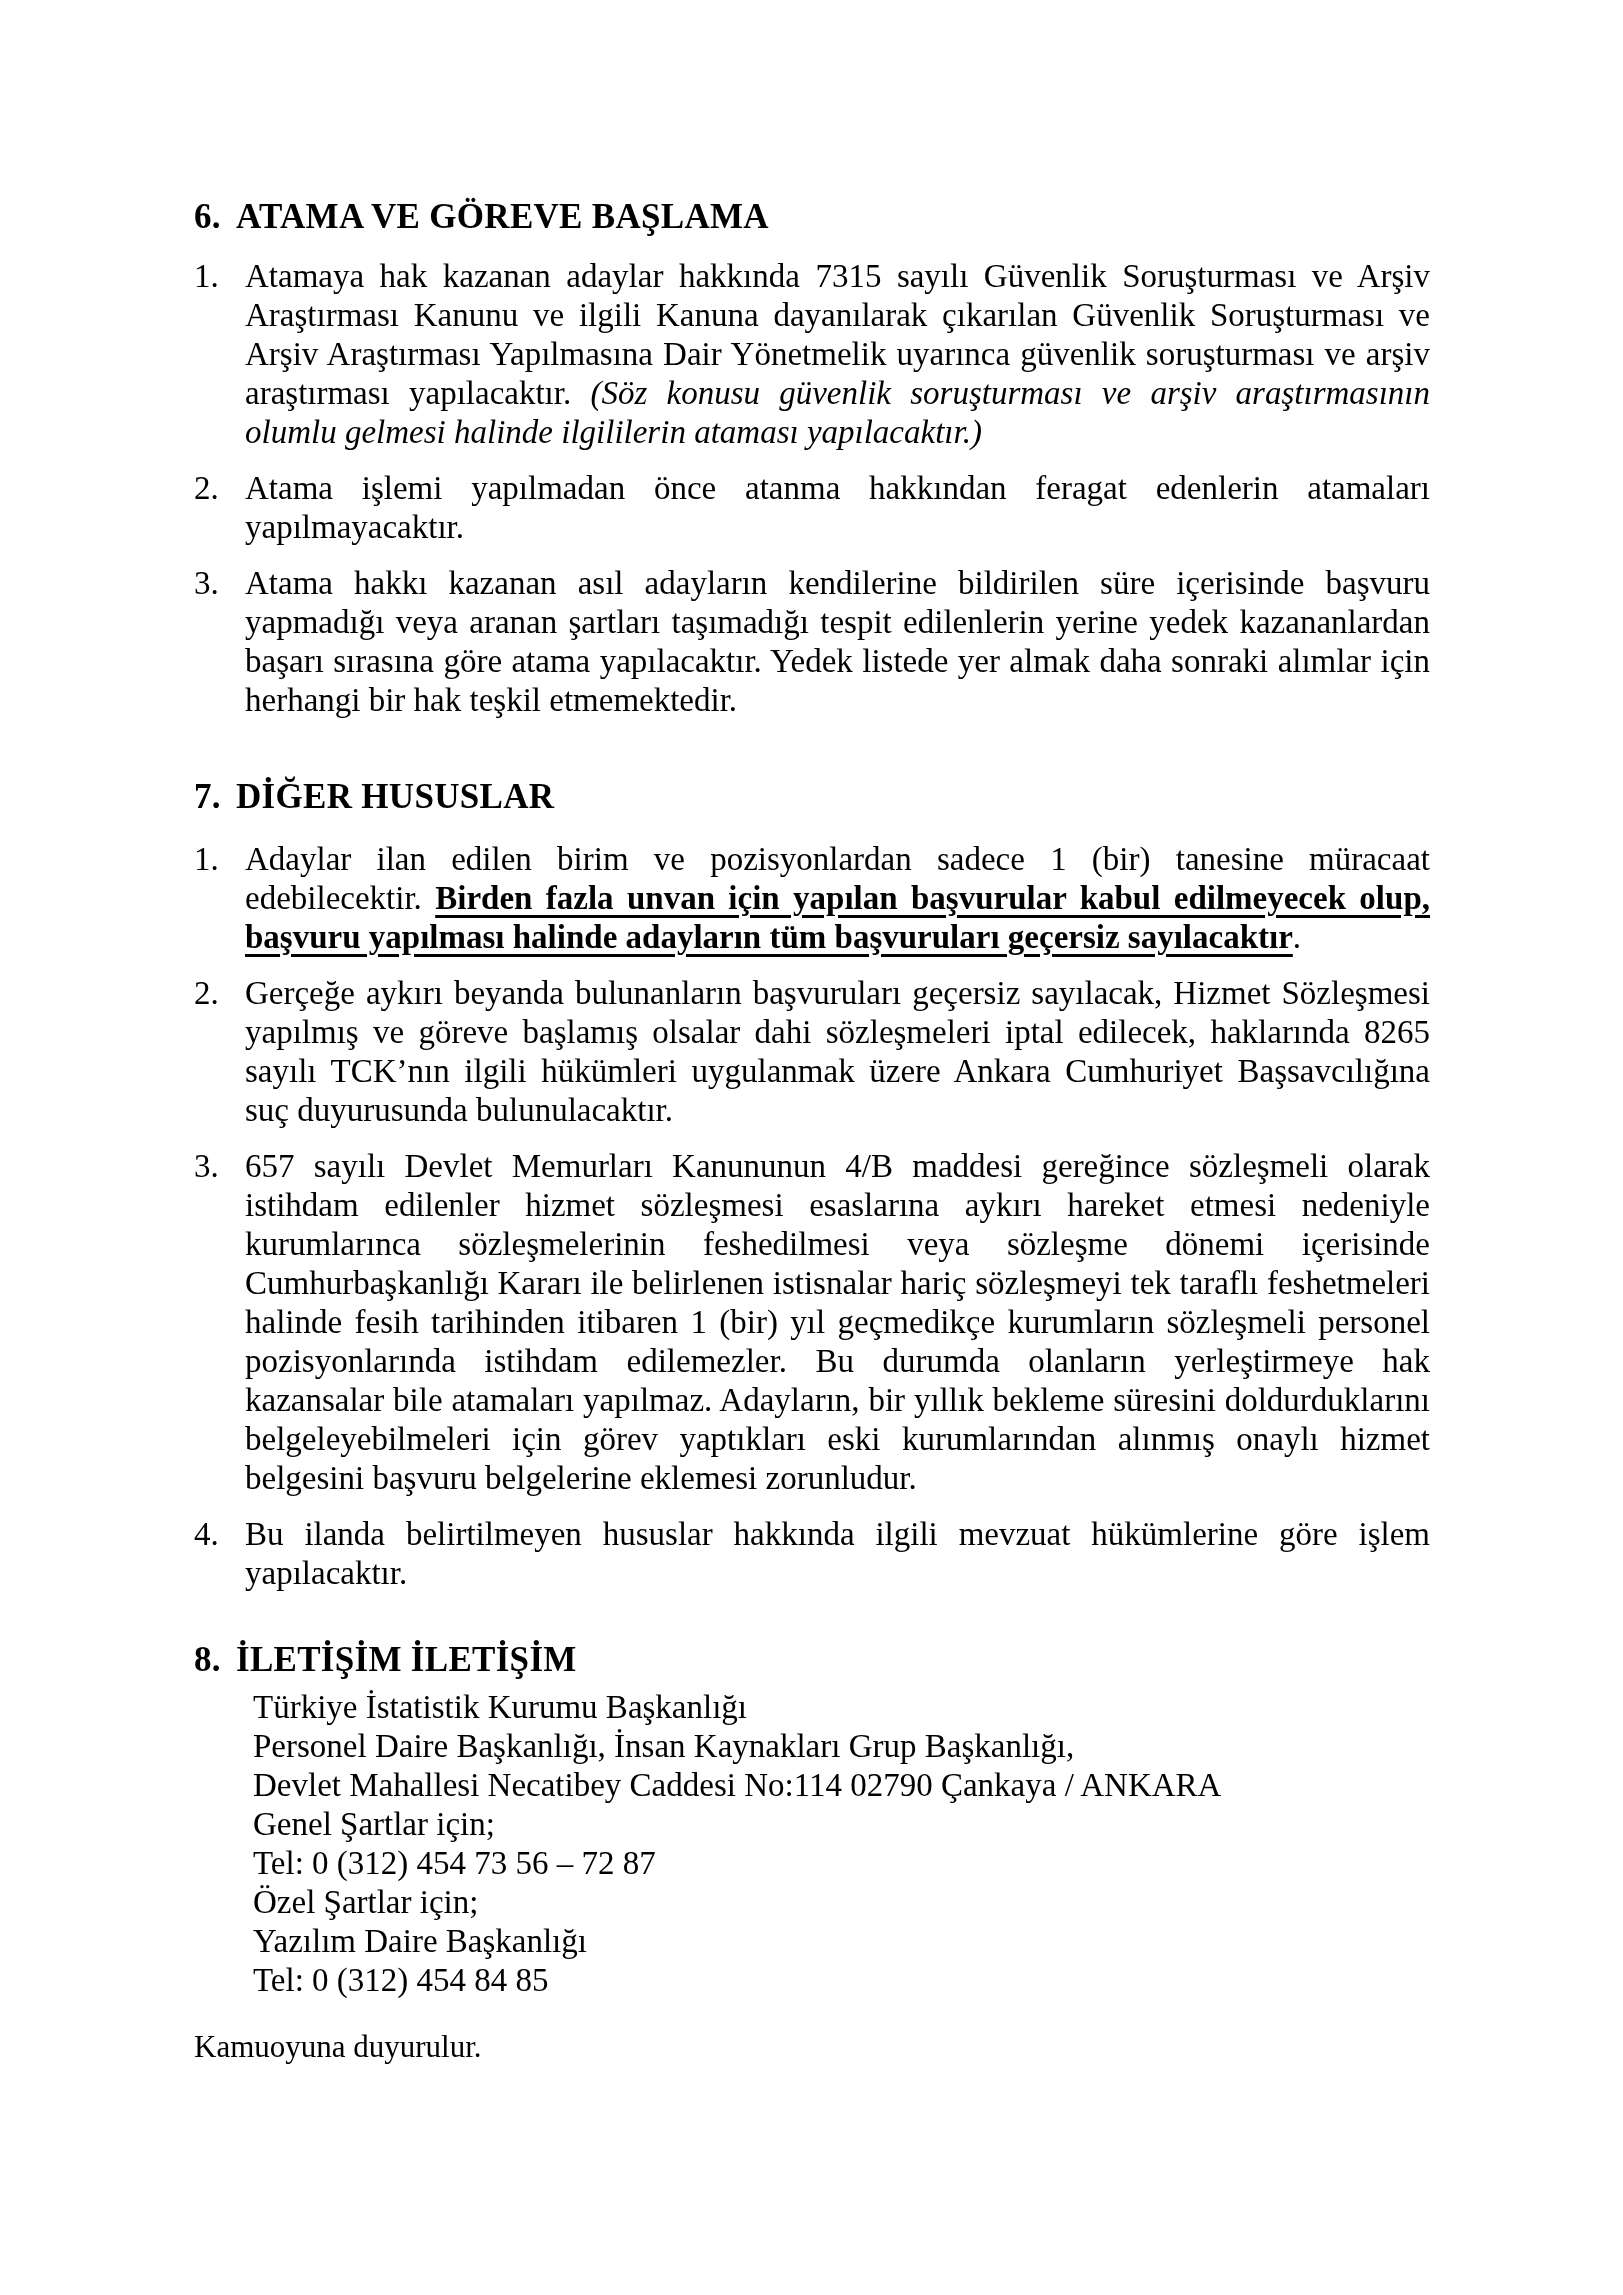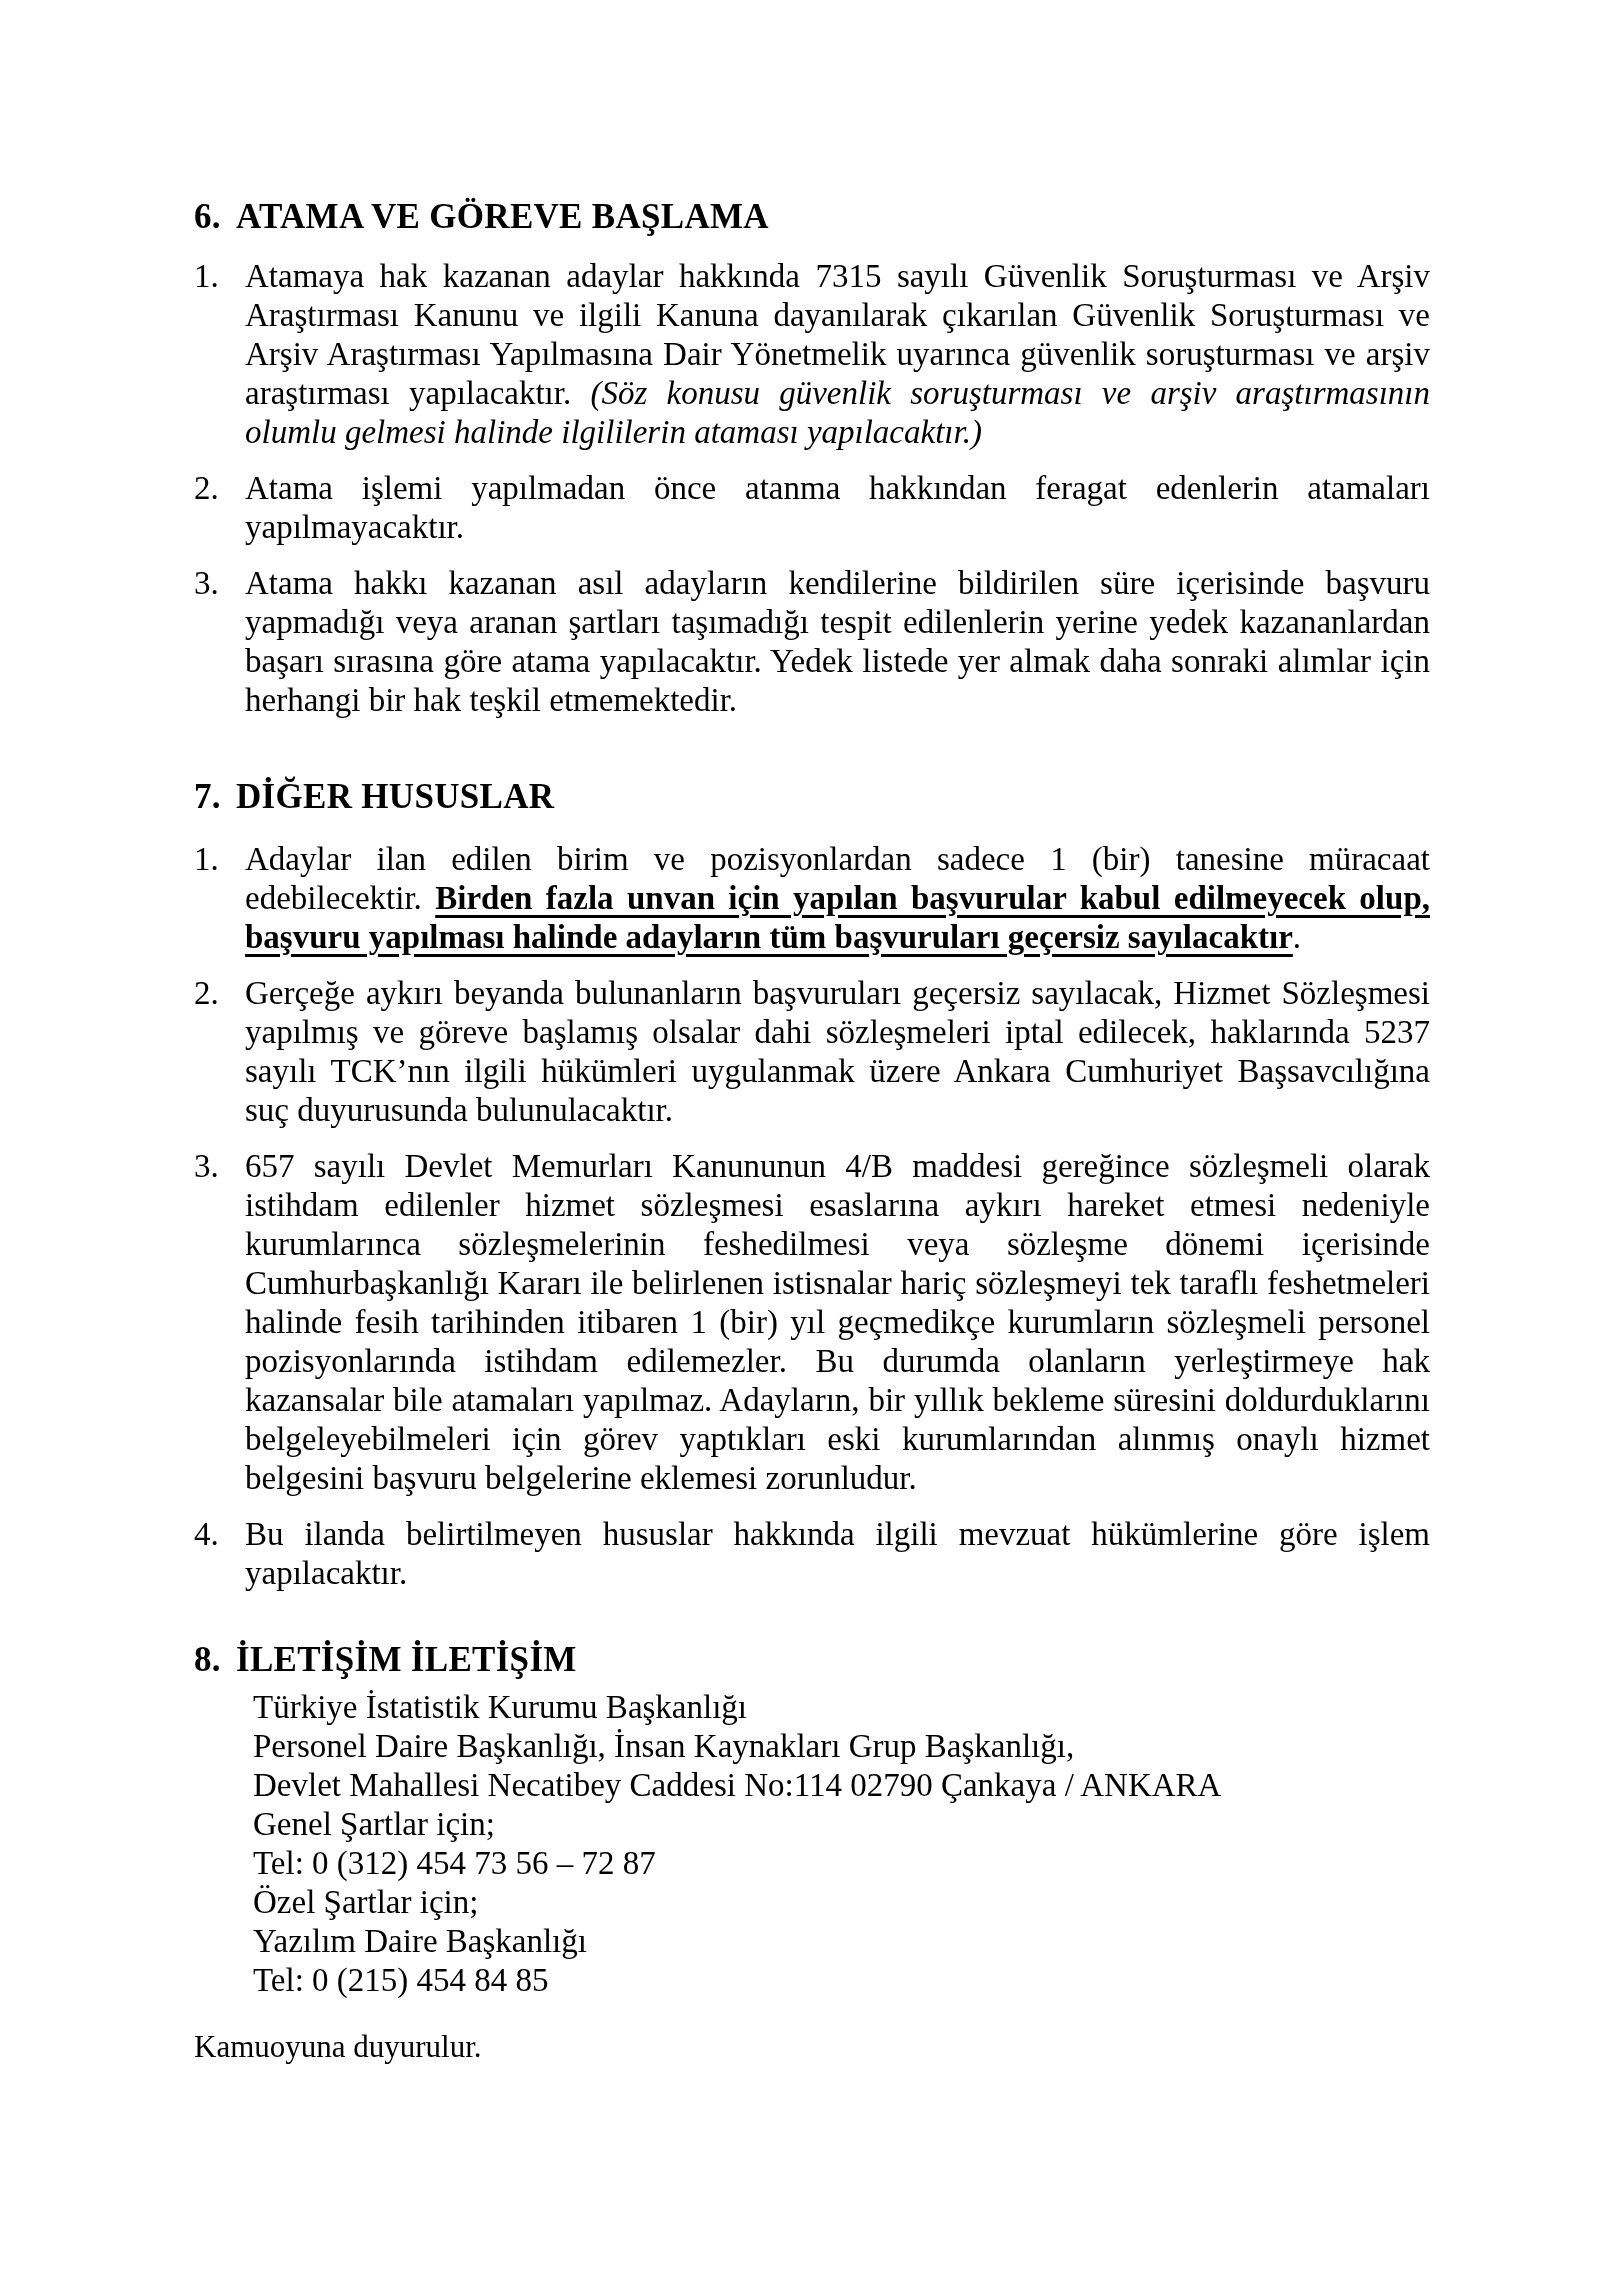--- a/index.html
+++ b/index.html
@@ -82,35 +82,35 @@
   <p class="item gap-first"><span class="num">1.</span><span>Atamaya hak kazanan adaylar hakkında 7315 sayılı Güvenlik Soruşturması ve Arşiv Araştırması Kanunu ve ilgili Kanuna dayanılarak çıkarılan Güvenlik Soruşturması ve Arşiv Araştırması Yapılmasına Dair Yönetmelik uyarınca güvenlik soruşturması ve arşiv araştırması yapılacaktır. </span><span class="italic">(Söz konusu güvenlik soruşturması ve arşiv araştırmasının olumlu gelmesi halinde ilgililerin ataması yapılacaktır.)</span></p>
 
   <p class="item"><span class="num">2.</span><span>Atama işlemi yapılmadan önce atanma hakkından feragat edenlerin atamaları yapılmayacaktır.</span></p>
 
   <p class="item"><span class="num">3.</span><span>Atama hakkı kazanan asıl adayların kendilerine bildirilen süre içerisinde başvuru yapmadığı veya aranan şartları taşımadığı tespit edilenlerin yerine yedek kazananlardan başarı sırasına göre atama yapılacaktır. Yedek listede yer almak daha sonraki alımlar için herhangi bir hak teşkil etmemektedir.</span></p>
 
   <h2 class="heading gap-section"><span class="num">7.</span><span>DİĞER HUSUSLAR</span></h2>
 
   <p class="item gap-sec7-first"><span class="num">1.</span><span>Adaylar ilan edilen birim ve pozisyonlardan sadece </span><span class="bold">1 (bir)</span><span> tanesine müracaat edebilecektir. </span><span class="bold-underline">Birden fazla unvan için yapılan başvurular kabul edilmeyecek olup, başvuru yapılması halinde adayların tüm başvuruları geçersiz sayılacaktır</span><span class="bold">.</span></p>
 
-  <p class="item"><span class="num">2.</span><span>Gerçeğe aykırı beyanda bulunanların başvuruları geçersiz sayılacak, Hizmet Sözleşmesi yapılmış ve göreve başlamış olsalar dahi sözleşmeleri iptal edilecek, haklarında 5237 sayılı TCK’nın ilgili hükümleri uygulanmak üzere Ankara Cumhuriyet Başsavcılığına suç duyurusunda bulunulacaktır.</span></p>
+  <p class="item"><span class="num">2.</span><span>Gerçeğe aykırı beyanda bulunanların başvuruları geçersiz sayılacak, Hizmet Sözleşmesi yapılmış ve göreve başlamış olsalar dahi sözleşmeleri iptal edilecek, haklarında 8265 sayılı TCK’nın ilgili hükümleri uygulanmak üzere Ankara Cumhuriyet Başsavcılığına suç duyurusunda bulunulacaktır.</span></p>
 
   <p class="item"><span class="num">3.</span><span>657 sayılı Devlet Memurları Kanununun 4/B maddesi gereğince sözleşmeli olarak istihdam edilenler hizmet sözleşmesi esaslarına aykırı hareket etmesi nedeniyle kurumlarınca sözleşmelerinin feshedilmesi veya sözleşme dönemi içerisinde Cumhurbaşkanlığı Kararı ile belirlenen istisnalar hariç sözleşmeyi tek taraflı feshetmeleri halinde fesih tarihinden itibaren 1 (bir) yıl geçmedikçe kurumların sözleşmeli personel pozisyonlarında istihdam edilemezler. Bu durumda olanların yerleştirmeye hak kazansalar bile atamaları yapılmaz. Adayların, bir yıllık bekleme süresini doldurduklarını belgeleyebilmeleri için görev yaptıkları eski kurumlarından alınmış onaylı hizmet belgesini başvuru belgelerine eklemesi zorunludur.</span></p>
 
   <p class="item"><span class="num">4.</span><span>Bu ilanda belirtilmeyen hususlar hakkında ilgili mevzuat hükümlerine göre işlem yapılacaktır.</span></p>
 
   <h2 class="heading gap-section8"><span class="num">8.</span><span>İLETİŞİM İLETİŞİM</span></h2>
 
   <div class="contact-block">
     <p class="contact-line">Türkiye İstatistik Kurumu Başkanlığı</p>
     <p class="contact-line">Personel Daire Başkanlığı, İnsan Kaynakları Grup Başkanlığı,</p>
     <p class="contact-line">Devlet Mahallesi Necatibey Caddesi No:114 02790 Çankaya / ANKARA</p>
     <p class="contact-line bold">Genel Şartlar için;</p>
     <p class="contact-line">Tel: 0 (312) 454 73 56 – 72 87</p>
     <p class="contact-line bold">Özel Şartlar için;</p>
     <p class="contact-line">Yazılım Daire Başkanlığı</p>
-    <p class="contact-line">Tel: 0 (215) 454 84 85</p>
+    <p class="contact-line">Tel: 0 (312) 454 84 85</p>
   </div>
 
   <p class="footer-line">Kamuoyuna duyurulur.</p>
 
 </div>
 
 
 </body></html>

